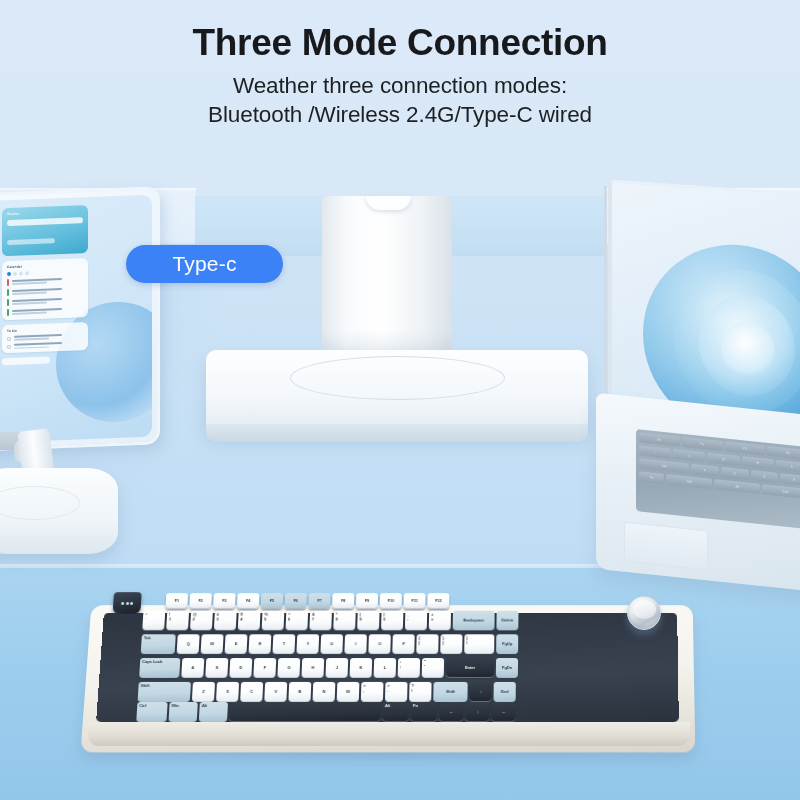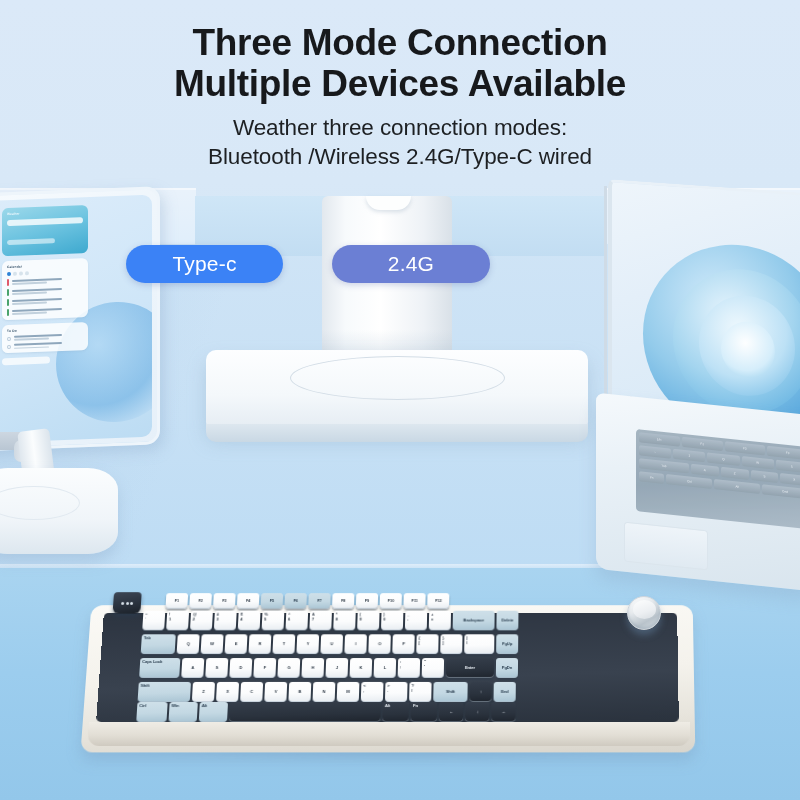--- a/index.html
+++ b/index.html
@@ -580,25 +580,23 @@
         <div class="key navy" style="width: 26px;">Fn</div>
         <div class="key navy c" style="width: 24px;">←</div>
         <div class="key navy c" style="width: 24px;">↓</div>
         <div class="key navy c" style="width: 24px;">→</div>
       </div>
     </div>
   <div class="kb-front"></div>
 
   <div class="headline">
     <div class="h-line">Three Mode Connection</div>
-    <div class="h-line">Multiple Devices Available</div>
     <div class="subline">
       <div>Weather three connection modes:</div>
       <div>Bluetooth /Wireless 2.4G/Type-C wired</div>
     </div>
   </div>
 
   <div class="badges">
     <div class="badge" id="badge-typec" style="background: #3b82f6; color: rgb(255, 255, 255);">Type-c</div>
-    <div class="badge" id="badge-24g" style="background: rgb(107, 127, 212); color: rgb(255, 255, 255);">2.4G</div>
   </div>
 
 </div>
 
 </body></html>

